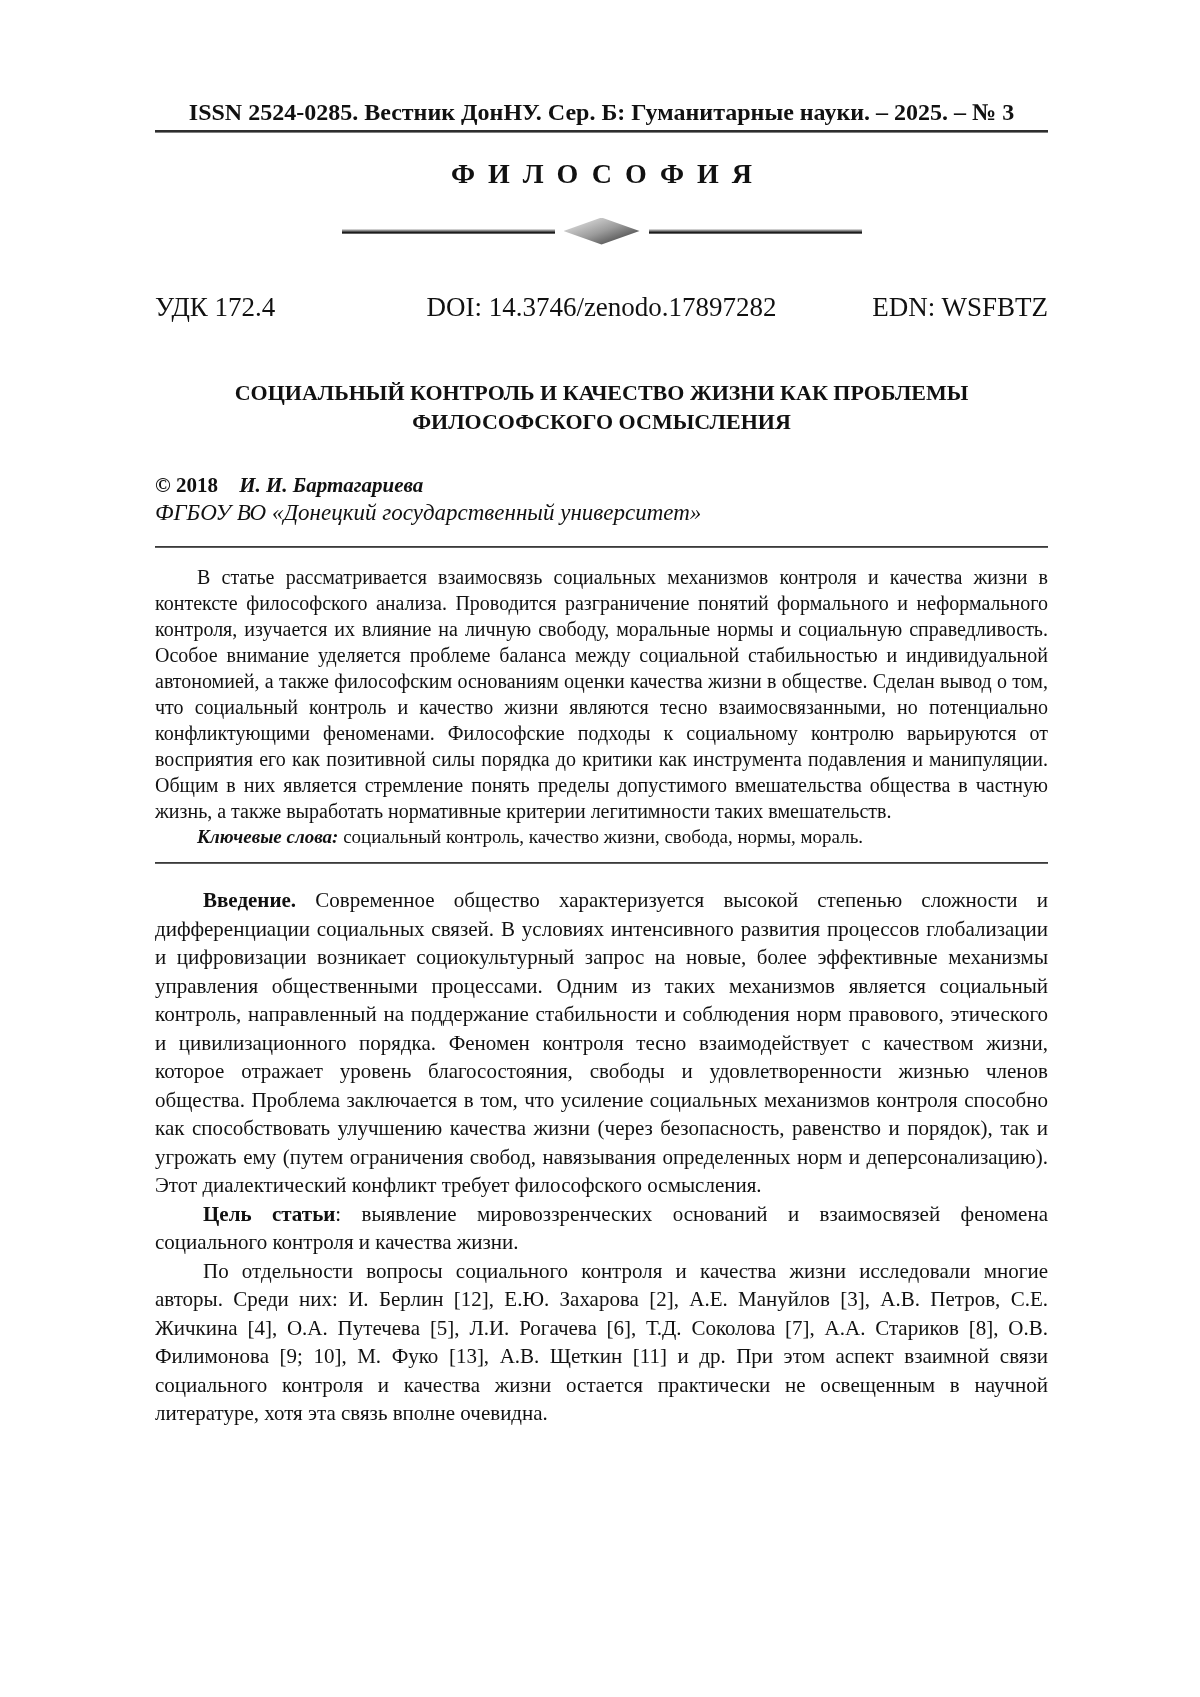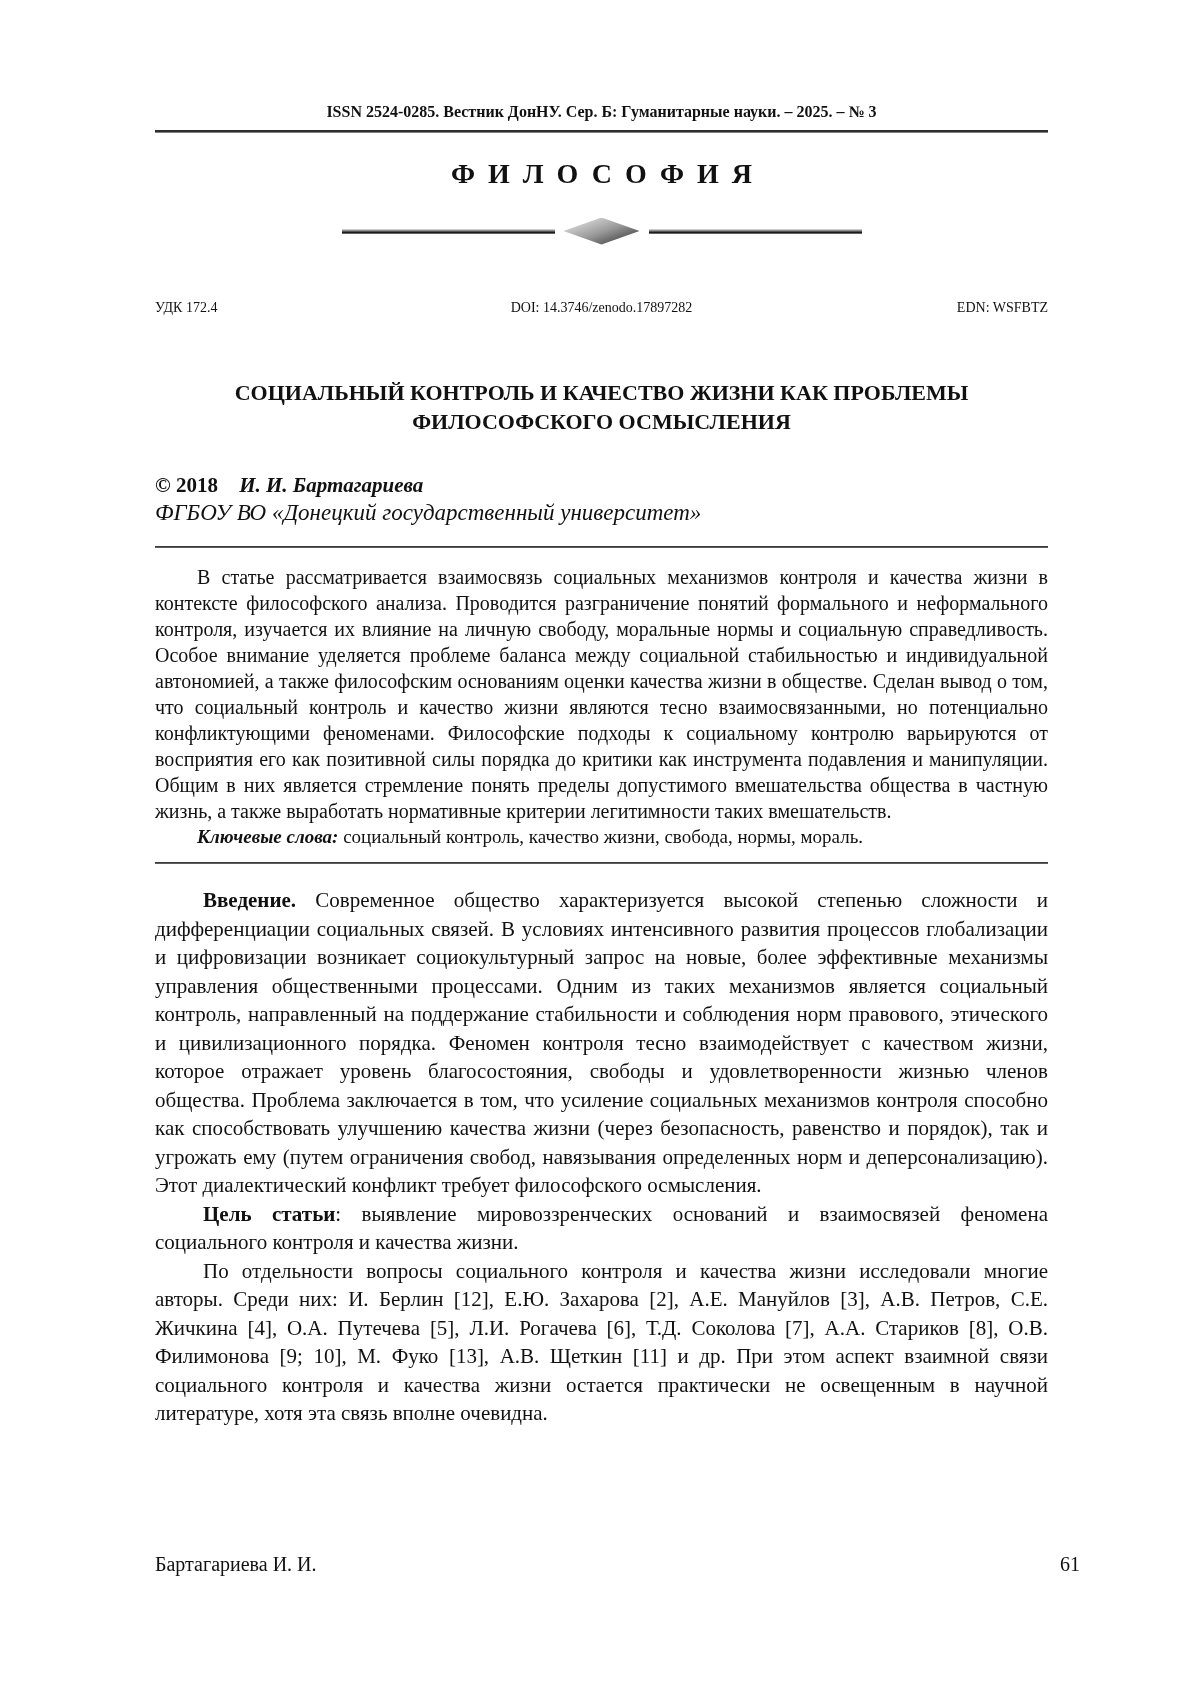--- a/index.html
+++ b/index.html
@@ -11,21 +11,21 @@
     margin: 0 auto;
     background: #ffffff;
     color: #111;
     font-family: "Liberation Serif", "DejaVu Serif", serif;
     padding: 100px 152px 0 155px;
     overflow: hidden;
   }
   .running-head {
     text-align: center;
     font-weight: bold;
-    font-size: 16px;
+    font-size: 24px;
     line-height: 24px;
     white-space: nowrap;
   }
   .rule-header {
     margin-top: 6px;
     height: 3px;
     background: linear-gradient(to bottom, #2e2e2e 55%, #b0b0b0);
   }
   .section-title {
     margin-top: 24px;
@@ -52,21 +52,21 @@
     width: 76px;
     height: 27px;
     margin: 0 9px;
     clip-path: polygon(50% 0, 100% 50%, 50% 100%, 0 50%);
     background: linear-gradient(160deg, #d6d6d6 15%, #9b9b9b 50%, #383838 92%);
   }
   .meta-row {
     margin-top: 50px;
     display: grid;
     grid-template-columns: 1fr auto 1fr;
-    font-size: 14px;
+    font-size: 27px;
     line-height: 25px;
   }
   .meta-row .udk { text-align: left; }
   .meta-row .doi { text-align: center; }
   .meta-row .edn { text-align: right; }
   .article-title {
     margin: 58px auto 0 auto;
     max-width: 845px;
     text-align: center;
     font-weight: bold;
@@ -173,18 +173,14 @@
       <span class="lead">Введение.</span><span> Современное общество характеризуется высокой степенью сложности и дифференциации социальных связей. В условиях интенсивного развития процессов глобализации и цифровизации возникает социокультурный запрос на новые, более эффективные механизмы управления общественными процессами. Одним из таких механизмов является социальный контроль, направленный на поддержание стабильности и соблюдения норм правового, этического и цивилизационного порядка. Феномен контроля тесно взаимодействует с качеством жизни, которое отражает уровень благосостояния, свободы и удовлетворенности жизнью членов общества. Проблема заключается в том, что усиление социальных механизмов контроля способно как способствовать улучшению качества жизни (через безопасность, равенство и порядок), так и угрожать ему (путем ограничения свобод, навязывания определенных норм и деперсонализацию). Этот диалектический конфликт требует философского осмысления.</span>
     </p>
     <p class="body-par">
       <span class="lead">Цель статьи</span><span>: выявление мировоззренческих оснований и взаимосвязей феномена социального контроля и качества жизни.</span>
     </p>
     <p class="body-par">
       <span class="lead"></span><span>По отдельности вопросы социального контроля и качества жизни исследовали многие авторы. Среди них: И. Берлин [12], Е.Ю. Захарова [2], А.Е. Мануйлов [3], А.В. Петров, С.Е. Жичкина [4], О.А. Путечева [5], Л.И. Рогачева [6], Т.Д. Соколова [7], А.А. Стариков [8], О.В. Филимонова [9; 10], М. Фуко [13], А.В. Щеткин [11] и др. При этом аспект взаимной связи социального контроля и качества жизни остается практически не освещенным в научной литературе, хотя эта связь вполне очевидна.</span>
     </p>
   </div>
 
-  <div class="footer">
-    <span>Бартагариева И. И.</span>
-    <span>61</span>
-  </div>
 
 </div>
 
 </body></html>

